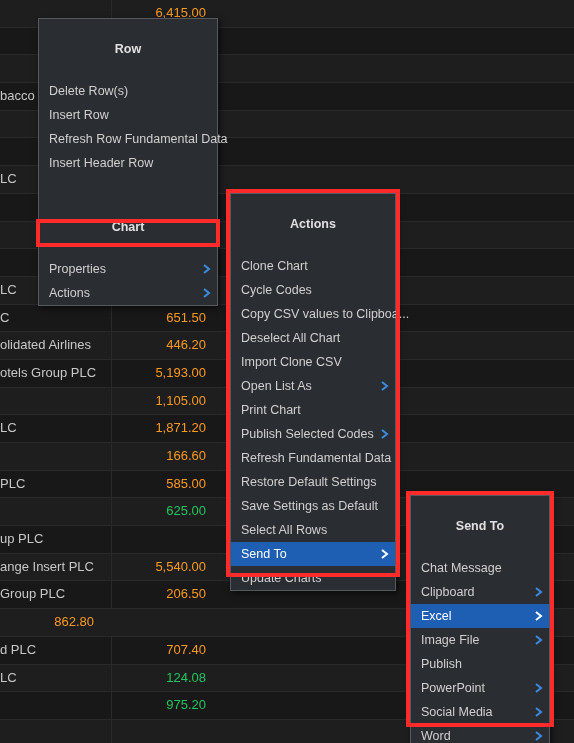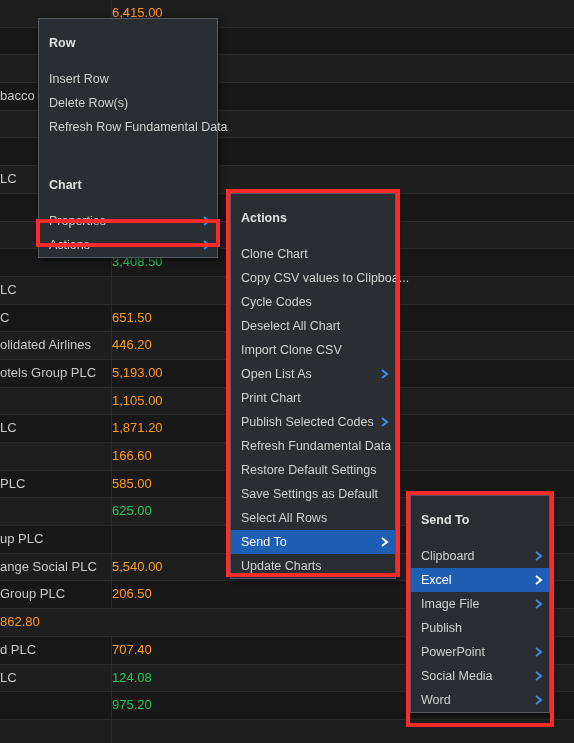--- a/index.html
+++ b/index.html
@@ -32,39 +32,40 @@
     padding: 5px 4px 0 0;
     color: #c8c8c8;
     white-space: nowrap;
     overflow: hidden;
     text-align: left;
     border-right: 1px solid #2a2a2a;
   }
   .bg-val {
     width: 100px;
     padding: 5px 6px 0 0;
-    text-align: left;
+    text-align: right;
     font-variant-numeric: tabular-nums;
   }
   .c-orange { color: #ff9a1f; }
   .c-green  { color: #22c55e; }
 
   
   .menu {
     position: absolute;
     background: #2a2d31;
     border: 1px solid #555a60;
     box-shadow: 2px 2px 6px rgba(0,0,0,0.6);
     font-size: 12.5px;
   }
   .menu .hdr {
     font-weight: bold;
     color: #e0e0e0;
-    padding: 17px 10px;
+    padding: 23px 10px;
     background: #2a2d31;
+    text-align: center;
   }
   .menu .item {
     padding: 5px 24px 5px 10px;
     color: #d0d0d0;
     position: relative;
     white-space: nowrap;
     cursor: default;
   }
   .menu .item.hl { background: #1e5fb3; color: #fff; }
   .menu .item .chev {
@@ -165,21 +166,21 @@
       <div class="bg-val c-orange">585.00</div>
     </div>
     <div class="bg-row">
       <div class="bg-name"></div>
       <div class="bg-val c-green">625.00</div>
     </div>
     <div class="bg-row">
       <div class="bg-name">up PLC</div>
     </div>
     <div class="bg-row">
-      <div class="bg-name">ange Social PLC</div>
+      <div class="bg-name">ange Insert PLC</div>
       <div class="bg-val c-orange">5,540.00</div>
     </div>
     <div class="bg-row">
       <div class="bg-name">Group PLC</div>
       <div class="bg-val c-orange">206.50</div>
     </div>
     <div class="bg-row">
       <div class="bg-val c-orange">862.80</div>
     </div>
     <div class="bg-row">
@@ -195,41 +196,42 @@
       <div class="bg-val c-green">975.20</div>
     </div>
     <div class="bg-row">
       <div class="bg-name"></div>
       <div class="bg-val "></div>
     </div>
   </div>
 
 <div class="menu" id="menu1">
     <div class="hdr">Row</div>
+    <div class="item"><span>Delete Row(s)</span></div>
     <div class="item"><span>Insert Row</span></div>
-    <div class="item"><span>Delete Row(s)</span></div>
     <div class="item"><span>Refresh Row Fundamental Data</span></div>
+    <div class="item"><span>Insert Header Row</span></div>
     <div class="hdr" style="margin-top: 22px;">Chart</div>
     <div class="item"><span>Properties</span><span class="chev">
         <svg width="8" height="10" viewBox="0 0 8 10">
           <path d="M1 1 L6 5 L1 9" fill="none" stroke="#3a8de0" stroke-width="2"></path>
         </svg>
       </span></div>
     <div class="item"><span>Actions</span><span class="chev">
         <svg width="8" height="10" viewBox="0 0 8 10">
           <path d="M1 1 L6 5 L1 9" fill="none" stroke="#3a8de0" stroke-width="2"></path>
         </svg>
       </span></div>
   </div>
 
 <div class="menu" id="menu2">
     <div class="hdr">Actions</div>
     <div class="item"><span>Clone Chart</span></div>
+    <div class="item"><span>Cycle Codes</span></div>
     <div class="item"><span>Copy CSV values to Clipboa...</span></div>
-    <div class="item"><span>Cycle Codes</span></div>
     <div class="item"><span>Deselect All Chart</span></div>
     <div class="item"><span>Import Clone CSV</span></div>
     <div class="item"><span>Open List As</span><span class="chev">
         <svg width="8" height="10" viewBox="0 0 8 10">
           <path d="M1 1 L6 5 L1 9" fill="none" stroke="#3a8de0" stroke-width="2"></path>
         </svg>
       </span></div>
     <div class="item"><span>Print Chart</span></div>
     <div class="item"><span>Publish Selected Codes</span><span class="chev">
         <svg width="8" height="10" viewBox="0 0 8 10">
@@ -243,20 +245,21 @@
     <div class="item hl"><span>Send To</span><span class="chev">
         <svg width="8" height="10" viewBox="0 0 8 10">
           <path d="M1 1 L6 5 L1 9" fill="none" stroke="#fff" stroke-width="2"></path>
         </svg>
       </span></div>
     <div class="item"><span>Update Charts</span></div>
   </div>
 
 <div class="menu" id="menu3">
     <div class="hdr">Send To</div>
+    <div class="item"><span>Chat Message</span></div>
     <div class="item"><span>Clipboard</span><span class="chev">
         <svg width="8" height="10" viewBox="0 0 8 10">
           <path d="M1 1 L6 5 L1 9" fill="none" stroke="#3a8de0" stroke-width="2"></path>
         </svg>
       </span></div>
     <div class="item hl"><span>Excel</span><span class="chev">
         <svg width="8" height="10" viewBox="0 0 8 10">
           <path d="M1 1 L6 5 L1 9" fill="none" stroke="#fff" stroke-width="2"></path>
         </svg>
       </span></div>

